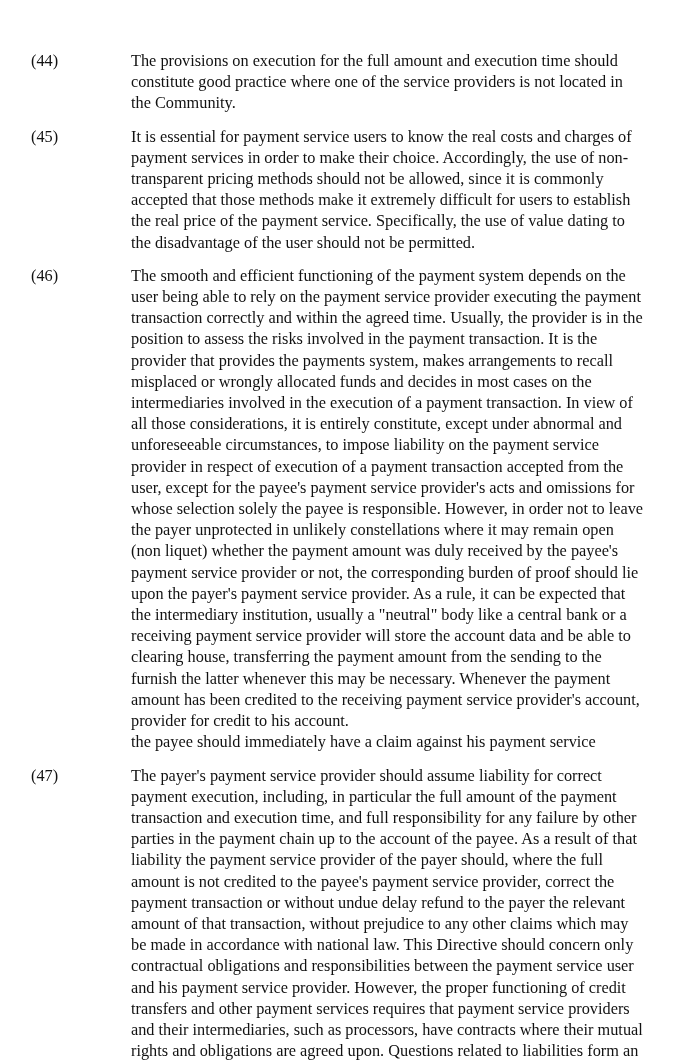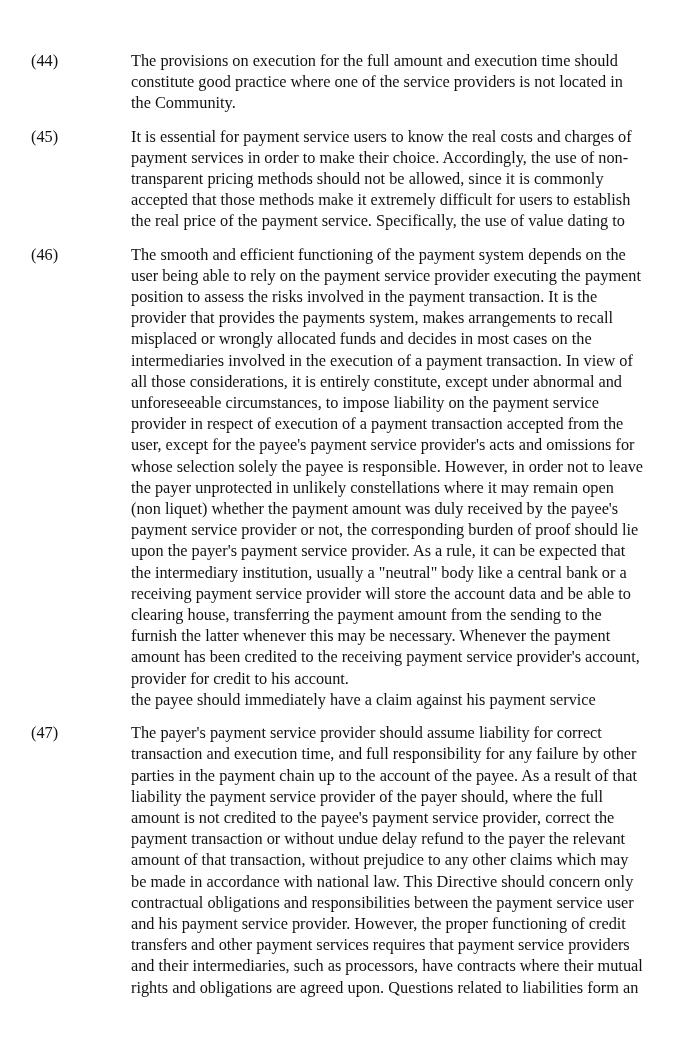--- a/index.html
+++ b/index.html
@@ -23,25 +23,27 @@
       <span class="line">constitute good practice where one of the service providers is not located in</span>
       <span class="line">the Community.</span>
     </div>
     <div class="para">
       <span class="num">(45)</span>
       <span class="line">It is essential for payment service users to know the real costs and charges of</span>
       <span class="line">payment services in order to make their choice. Accordingly, the use of non-</span>
       <span class="line">transparent pricing methods should not be allowed, since it is commonly</span>
       <span class="line">accepted that those methods make it extremely difficult for users to establish</span>
       <span class="line">the real price of the payment service. Specifically, the use of value dating to</span>
+      <span class="line">the disadvantage of the user should not be permitted.</span>
     </div>
     <div class="para">
       <span class="num">(46)</span>
       <span class="line">The smooth and efficient functioning of the payment system depends on the</span>
       <span class="line">user being able to rely on the payment service provider executing the payment</span>
+      <span class="line">transaction correctly and within the agreed time. Usually, the provider is in the</span>
       <span class="line">position to assess the risks involved in the payment transaction. It is the</span>
       <span class="line">provider that provides the payments system, makes arrangements to recall</span>
       <span class="line">misplaced or wrongly allocated funds and decides in most cases on the</span>
       <span class="line">intermediaries involved in the execution of a payment transaction. In view of</span>
       <span class="line">all those considerations, it is entirely constitute, except under abnormal and</span>
       <span class="line">unforeseeable circumstances, to impose liability on the payment service</span>
       <span class="line">provider in respect of execution of a payment transaction accepted from the</span>
       <span class="line">user, except for the payee's payment service provider's acts and omissions for</span>
       <span class="line">whose selection solely the payee is responsible. However, in order not to leave</span>
       <span class="line">the payer unprotected in unlikely constellations where it may remain open</span>
@@ -52,20 +54,21 @@
       <span class="line">receiving payment service provider will store the account data and be able to</span>
       <span class="line">clearing house, transferring the payment amount from the sending to the</span>
       <span class="line">furnish the latter whenever this may be necessary. Whenever the payment</span>
       <span class="line">amount has been credited to the receiving payment service provider's account,</span>
       <span class="line">provider for credit to his account.</span>
       <span class="line">the payee should immediately have a claim against his payment service</span>
     </div>
     <div class="para">
       <span class="num">(47)</span>
       <span class="line">The payer's payment service provider should assume liability for correct</span>
+      <span class="line">payment execution, including, in particular the full amount of the payment</span>
       <span class="line">transaction and execution time, and full responsibility for any failure by other</span>
       <span class="line">parties in the payment chain up to the account of the payee. As a result of that</span>
       <span class="line">liability the payment service provider of the payer should, where the full</span>
       <span class="line">amount is not credited to the payee's payment service provider, correct the</span>
       <span class="line">payment transaction or without undue delay refund to the payer the relevant</span>
       <span class="line">amount of that transaction, without prejudice to any other claims which may</span>
       <span class="line">be made in accordance with national law. This Directive should concern only</span>
       <span class="line">contractual obligations and responsibilities between the payment service user</span>
       <span class="line">and his payment service provider. However, the proper functioning of credit</span>
       <span class="line">transfers and other payment services requires that payment service providers</span>

